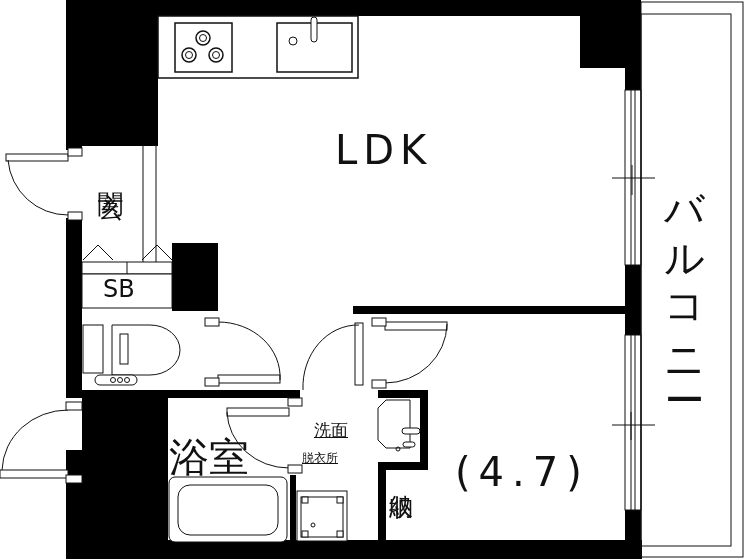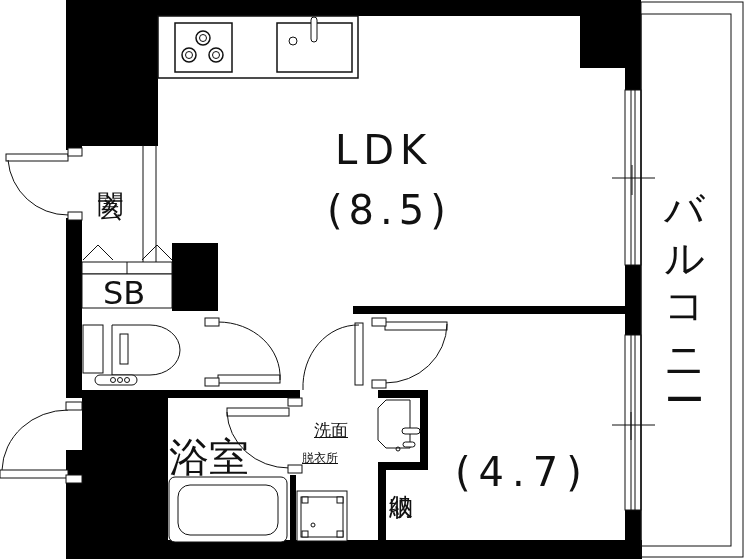--- a/index.html
+++ b/index.html
@@ -126,28 +126,27 @@
     <line x1="631" y1="335" x2="631" y2="510" stroke="#111"></line>
     <line x1="635" y1="335" x2="635" y2="510" stroke="#111"></line>
     <line x1="612" y1="425" x2="655" y2="425" stroke="#111"></line>
     <line x1="631" y1="412" x2="631" y2="440" stroke="#111"></line>
 
     <rect x="641" y="2" width="102" height="555" fill="none" stroke="#111"></rect>
     <rect x="641" y="14" width="90" height="532" fill="none" stroke="#111"></rect>
   </svg>
 
   <div class="lbl big" style="left:335px; top:130px;">LDK</div>
-  <div class="lbl big" style="left:327px; top:190px;">(8.5)</div>
 
   <div class="lbl big" style="left:455px; top:452px; letter-spacing:8px;">(4.7)</div>
 
   <div class="lbl big vtext" style="left:665px; top:165px; font-size:40px; letter-spacing:8px;">バルコニー</div>
 
   <div class="lbl mid vtext" style="left:98px; top:172px; font-size:26px;">玄関</div>
-  <div class="lbl mid" style="left:103px; top:277px; font-size:32px;">SB</div>
+  <div class="lbl mid" style="left:103px; top:277px; font-size:24px;">SB</div>
 
   <div class="lbl mid" style="left:169px; top:437px; font-size:40px;">浴室</div>
 
   <div class="lbl small" style="left:314px; top:422px; font-size:17px;">洗面</div>
   <div class="lbl small" style="left:302px; top:452px; font-size:12px;">脱衣所</div>
 
   <div class="lbl vtext" style="left:389px; top:476px; font-size:24px;">収納</div>
 </div>
 
 </body></html>

